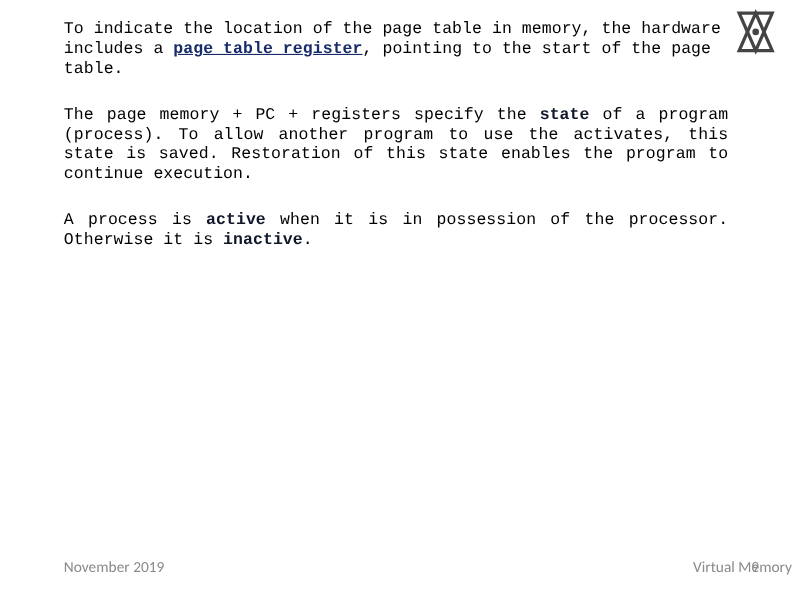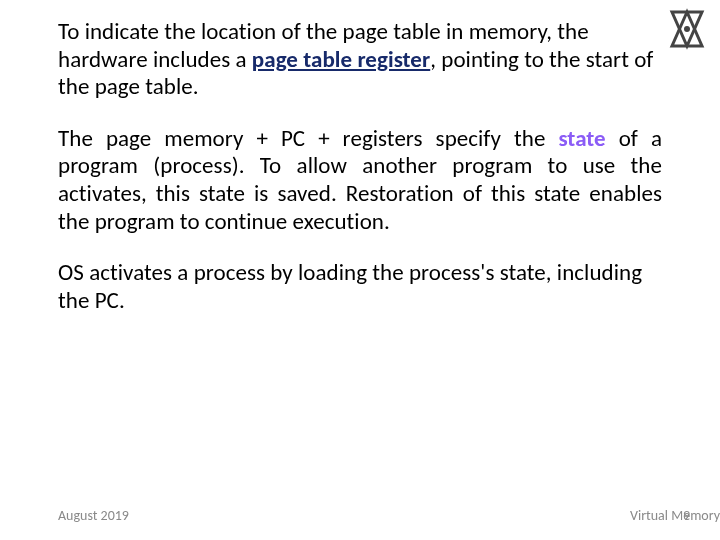--- a/index.html
+++ b/index.html
@@ -22,34 +22,35 @@
   }
   .logo {
     position: absolute;
     top: 6px;
     right: 10px;
     width: 46px;
     height: 46px;
   }
   .logo svg { width: 100%; height: 100%; }
   .para {
-    font-size: 23px;
+    font-size: 15px;
     line-height: 1.2;
     margin-bottom: 24px;
     letter-spacing: 0.05px;
+    font-family: Liberation Mono, monospace;
   }
   .justify { text-align: justify; text-justify: inter-word; }
   .emph-blue-u {
     font-weight: 700;
     color: #172a6a;
     text-decoration: underline;
   }
   .emph-blue {
     font-weight: 700;
-    color: #8b5cf6;
+    color: #0f172a;
   }
   .footer {
     position: absolute;
     left: 0;
     bottom: 16px;
     width: 100%;
     font-size: 14px;
     color: #8a8a8a;
     font-family: Calibri, Arial, sans-serif;
   }
@@ -74,22 +75,24 @@
   </div>
 
   <div class="para">
     <span>To indicate the location of the page table in memory, the hardware includes a </span><span class="emph-blue-u">page table register</span><span>, pointing to the start of the page table.</span>
   </div>
 
   <div class="para justify">
     <span>The page memory + PC + registers specify the </span><span class="emph-blue">state</span><span> of a program (process). To allow another program to use the activates, this state is saved. Restoration of this state enables the program to continue execution.</span>
   </div>
 
+  <div class="para justify">
+    <span>A process is </span><span class="emph-blue">active</span><span> when it is in possession of the processor. Otherwise it is </span><span class="emph-blue">inactive</span><span>.</span>
+  </div>
 
-  <div class="para">OS activates a process by loading the process's state, including the PC.</div>
 
   <div class="footer">
-    <div class="footer-date">August 2019</div>
+    <div class="footer-date">November 2019</div>
     <div class="footer-title">Virtual Memory</div>
     <div class="footer-num">9</div>
   </div>
 
 </div>
 
 </body></html>

